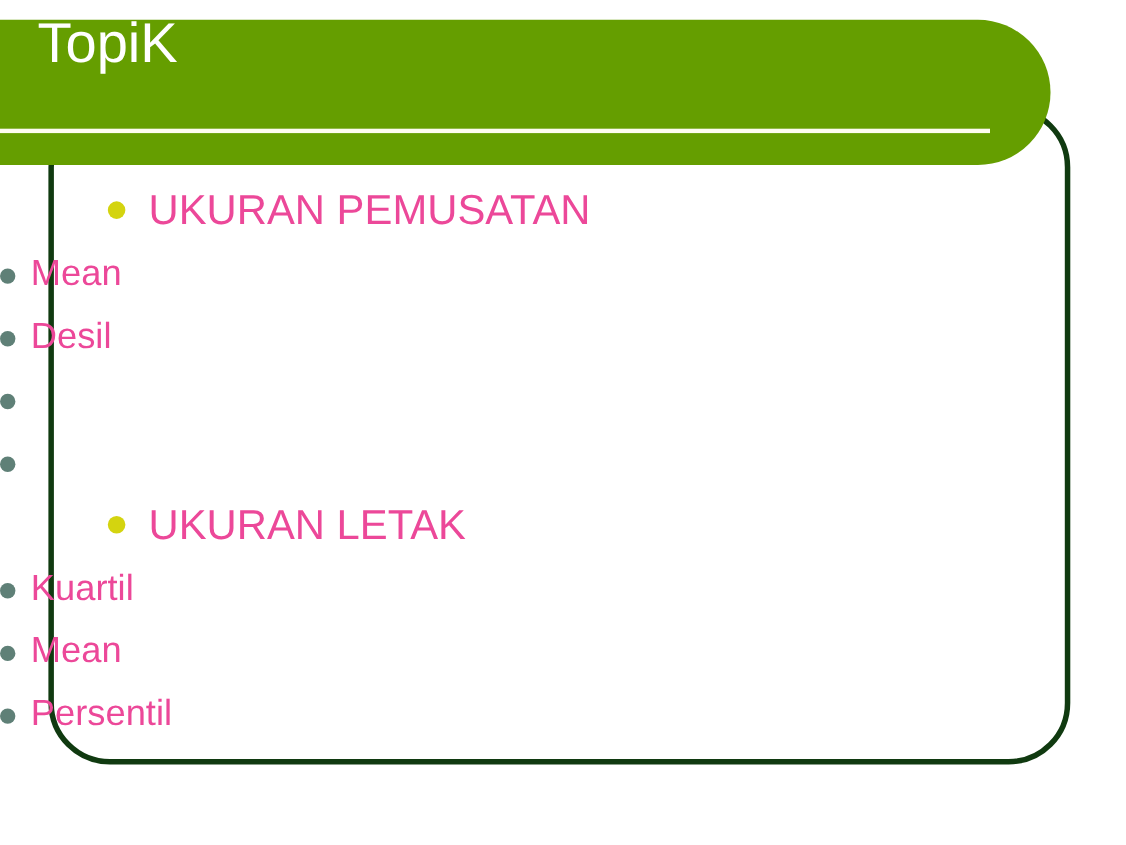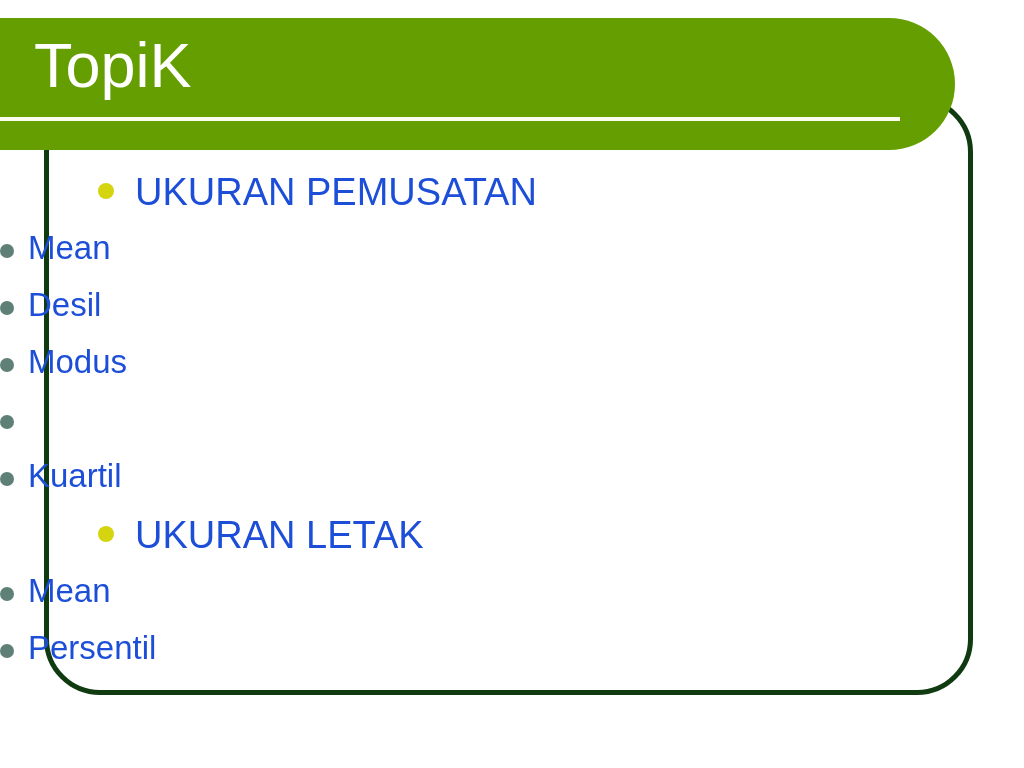--- a/index.html
+++ b/index.html
@@ -54,22 +54,22 @@
     top: 117px;
     width: 900px;
     height: 4px;
     background: #fdfcf0;
     z-index: 3;
   }
 
   #title-text {
     position: absolute;
     left: 34px;
-    top: 34px;
-    font-size: 63px;
+    top: 13px;
+    font-size: 51px;
     line-height: 1;
     color: #ffffff;
     font-weight: normal;
     letter-spacing: 0px;
     white-space: nowrap;
     z-index: 4;
   }
 
   
   #body-list {
@@ -77,21 +77,21 @@
     left: 0;
     top: 170px;
     width: 1024px;
     z-index: 5;
   }
 
   .bullet-row {
     position: relative;
     display: flex;
     align-items: flex-start;
-    color: #1d4ed8;
+    color: #ec4899;
   }
 
   .bullet-row.level-1 {
     padding-left: 98px;
     height: 58px;
   }
 
   .bullet-row.level-2 {
     height: 57px;
   }
@@ -154,35 +154,34 @@
       <span class="bullet-text">Mean</span>
     </div>
 
     <div class="bullet-row level-2">
       <span class="dot"></span>
       <span class="bullet-text">Desil</span>
     </div>
 
     <div class="bullet-row level-2">
       <span class="dot"></span>
-      <span class="bullet-text">Modus</span>
     </div>
 
     <div class="bullet-row level-2">
       <span class="dot"></span>
     </div>
 
+    <div class="bullet-row level-1">
+      <span class="dot"></span>
+      <span class="bullet-text">UKURAN LETAK</span>
+    </div>
+
     <div class="bullet-row level-2">
       <span class="dot"></span>
       <span class="bullet-text">Kuartil</span>
-    </div>
-
-    <div class="bullet-row level-1">
-      <span class="dot"></span>
-      <span class="bullet-text">UKURAN LETAK</span>
     </div>
 
     <div class="bullet-row level-2">
       <span class="dot"></span>
       <span class="bullet-text">Mean</span>
     </div>
 
     <div class="bullet-row level-2">
       <span class="dot"></span>
       <span class="bullet-text">Persentil</span>

